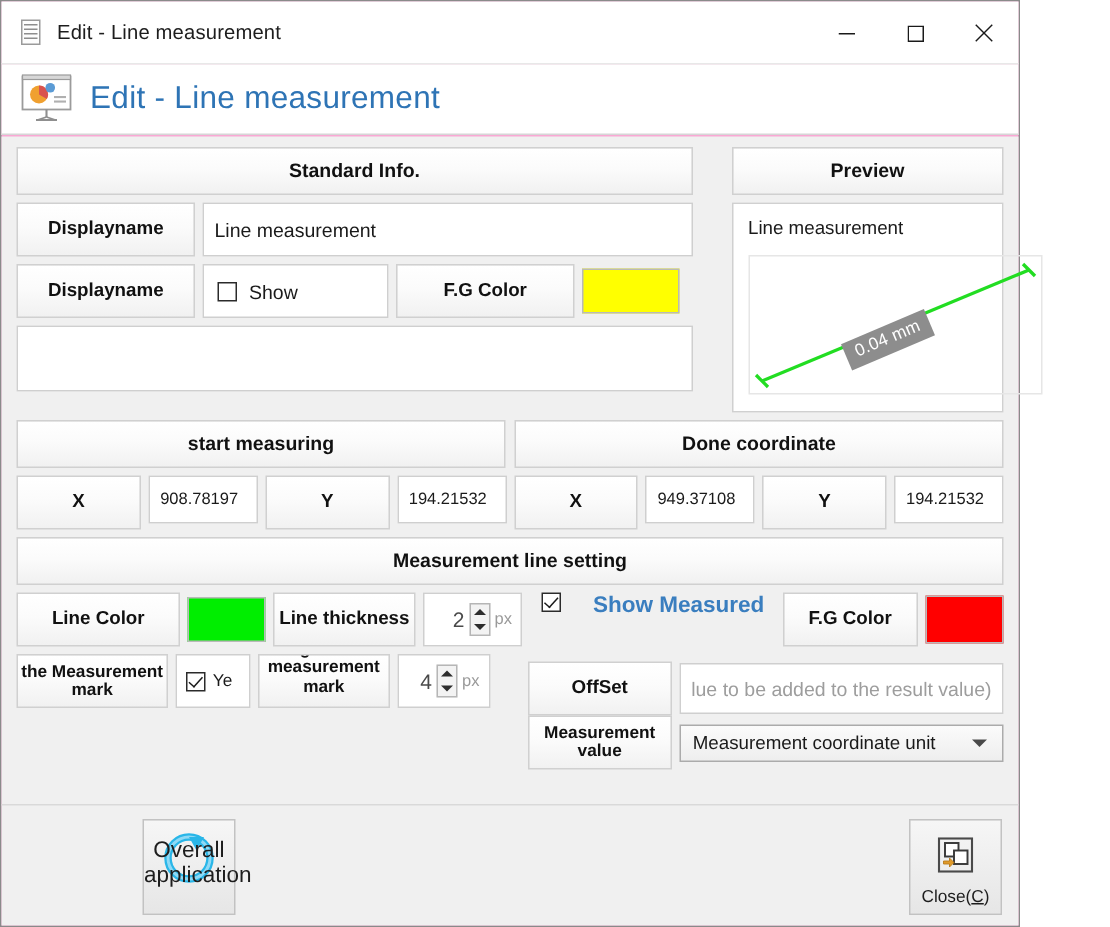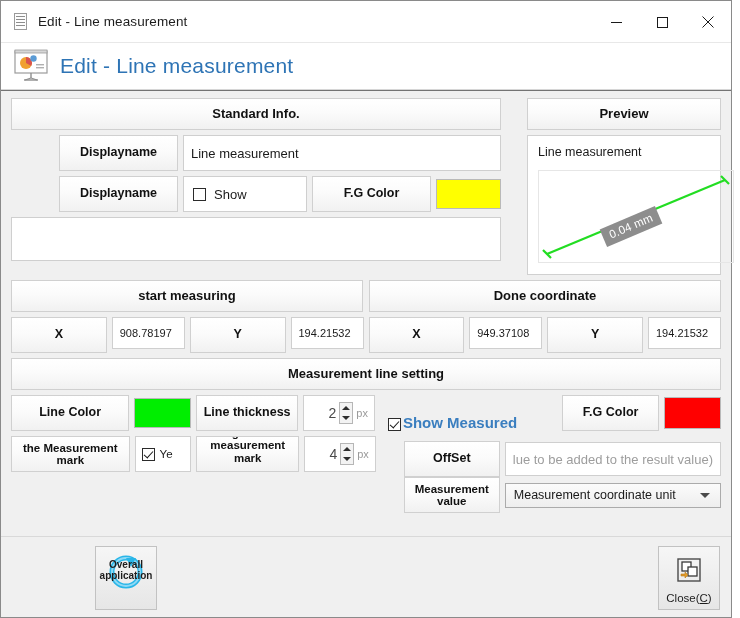--- a/index.html
+++ b/index.html
@@ -4,23 +4,23 @@
 <style>
   * { box-sizing: border-box; }
   html, body {
     margin: 0; padding: 0;
     width: 740px; height: 618px;
     font-family: "Liberation Sans", sans-serif;
     background: #ffffff;
     overflow: hidden;
   }
   #app {
-    width: 732px; height: 618px;
+    width: 680px; height: 618px;
     position: relative;
-    background: #737373;
+    background: #f9a8d4;
     border: 1px solid #8a8a8a;
   }
 
   
   .titlebar {
     height: 42px;
     background: #ffffff;
     display: flex;
     align-items: center;
     border-bottom: 1px solid #e8e8e8;
@@ -133,21 +133,21 @@
     content: "";
     position: absolute;
     left: 3px; top: 0px;
     width: 4px; height: 8px;
     border: solid #1a1a1a;
     border-width: 0 1.7px 1.7px 0;
     transform: rotate(42deg);
   }
 
   
-  .si-row { display: flex; gap: 5px; margin-top: 5px; margin-left: 48px; }
+  .si-row { display: flex; gap: 5px; margin-top: 5px; }
   .si-label { width: 119px; height: 36px; }
 
   .chkfield {
     background: #fff;
     border: 1px solid #cfcfcf;
     height: 36px;
     display: flex; align-items: center; gap: 8px;
     padding: 0 9px;
     font-size: 13px; color: #1a1a1a;
   }
@@ -217,21 +217,21 @@
   .spin .arrows i {
     display: block; width: 0; height: 0;
     border-left: 4px solid transparent;
     border-right: 4px solid transparent;
   }
   .spin .arrows i.up   { border-bottom: 4.5px solid #2d2d2d; }
   .spin .arrows i.down { border-top: 4.5px solid #2d2d2d; }
   .spin .unit { font-size: 11px; color: #9a9a9a; }
 
   .showmeas {
-    display: flex; align-items: flex-end; gap: 2px;
+    display: flex; align-items: flex-start; gap: 21px;
     padding-left: 8px;
   }
   .showmeas span {
     font-size: 15px; color: #3a7ebf; font-weight: bold;
   }
 
   .combo {
     background: linear-gradient(to bottom,#fbfbfb,#eeeeee);
     border: 1px solid #ababab;
     height: 25px;
@@ -265,21 +265,21 @@
     display: flex; flex-direction: column;
     align-items: center; justify-content: flex-end;
     padding-bottom: 4px;
     font-size: 11.5px; color: #1d1d1d;
     cursor: default;
   }
   .fbtn .ico { flex: 1 1 auto; display: flex; align-items: center; }
   .fbtn.focus { outline: 1px dotted #5a5a5a; outline-offset: -4px; }
   .fbtn .lbl { line-height: 1.12; text-align: center; }
   .fbtn .lbl u { text-decoration: underline; }
-  .fbtn.overall .lbl { font-size: 10px; font-weight: bold; }
+  .fbtn.overall .lbl { font-size: 15px; }
   .fbtn.overall .ico { position: relative; }
   .fbtn.overall .lbl {
     position: absolute; left: 0; right: 0; top: 12px;
   }
 </style>
 </head>
 <body>
 
 <div id="app">
 

